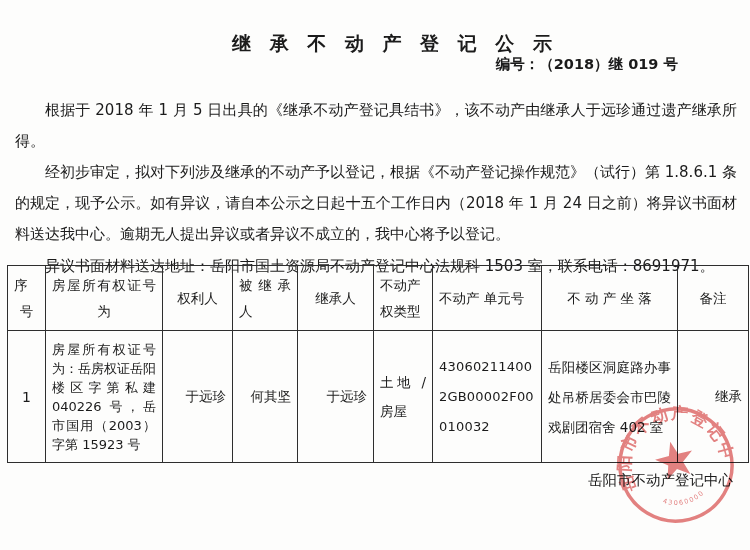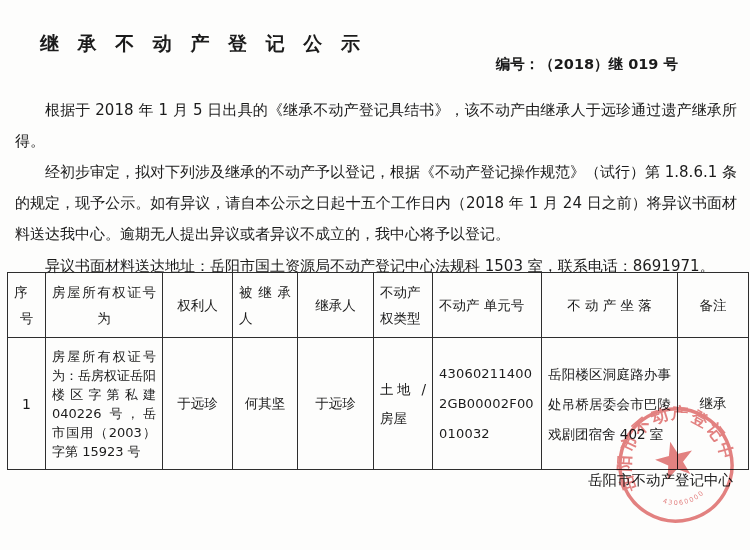--- a/index.html
+++ b/index.html
@@ -12,21 +12,21 @@
     background: #fdfdfc;
     color: #1b1b1b;
     font-family: "DejaVu Sans", "Liberation Sans", sans-serif;
     overflow: hidden;
   }
   .title {
     position: absolute;
     top: 31px;
     left: 0;
     width: 100%;
-    text-align: left;
+    text-align: center;
     font-size: 19px;
     font-weight: bold;
     letter-spacing: 6px;
     font-family: "DejaVu Serif", "Liberation Serif", serif;
     padding-left: 40px;
   }
   .doc-number {
     position: absolute;
     top: 55px;
     right: 72px;
@@ -40,40 +40,40 @@
     width: 722px;
     font-size: 15px;
     line-height: 31px;
     text-align: justify;
   }
   .body-text p { margin: 0; text-indent: 2em; }
   .body-text p.addr { margin-top: 1px; }
 
   table.notice {
     position: absolute;
-    top: 272px;
+    top: 265px;
     left: 7px;
     width: 741px;
     border-collapse: collapse;
     table-layout: fixed;
     font-size: 13.5px;
   }
   table.notice th, table.notice td {
     border: 1px solid #2e2e2e;
     vertical-align: middle;
     padding: 3px 6px;
     font-weight: normal;
     overflow: hidden;
   }
   table.notice thead tr { height: 65px; }
   table.notice tbody tr { height: 132px; }
   th.hdr { text-align: center; line-height: 26px; text-align: justify; text-align-last: center; }
   th.hdr-left { text-align: left; text-align-last: left; line-height: 26px; padding-left: 9px; }
   th.hdr-justify { text-align: justify; text-align-last: justify; line-height: 26px; padding: 3px 10px; }
-  td.c-center { text-align: center; }
+  td.c-center { text-align: right; }
   td.c-top { vertical-align: top; text-align: center; padding-top: 10px; font-size: 14px; }
   td.c-cert { text-align: justify; text-align-last: left; line-height: 19px; font-size: 13px; padding: 4px 8px; }
   td.c-unit { text-align: left; line-height: 30px; font-size: 13px; letter-spacing: 0.2px; word-break: break-all; padding-left: 8px; }
   td.c-addr { text-align: justify; text-align-last: left; line-height: 30px; padding: 4px 8px; }
   td.c-type { text-align: justify; text-align-last: left; line-height: 29px; padding: 4px 9px; }
 
   .footer-org {
     position: absolute;
     top: 471px;
     right: 17px;

